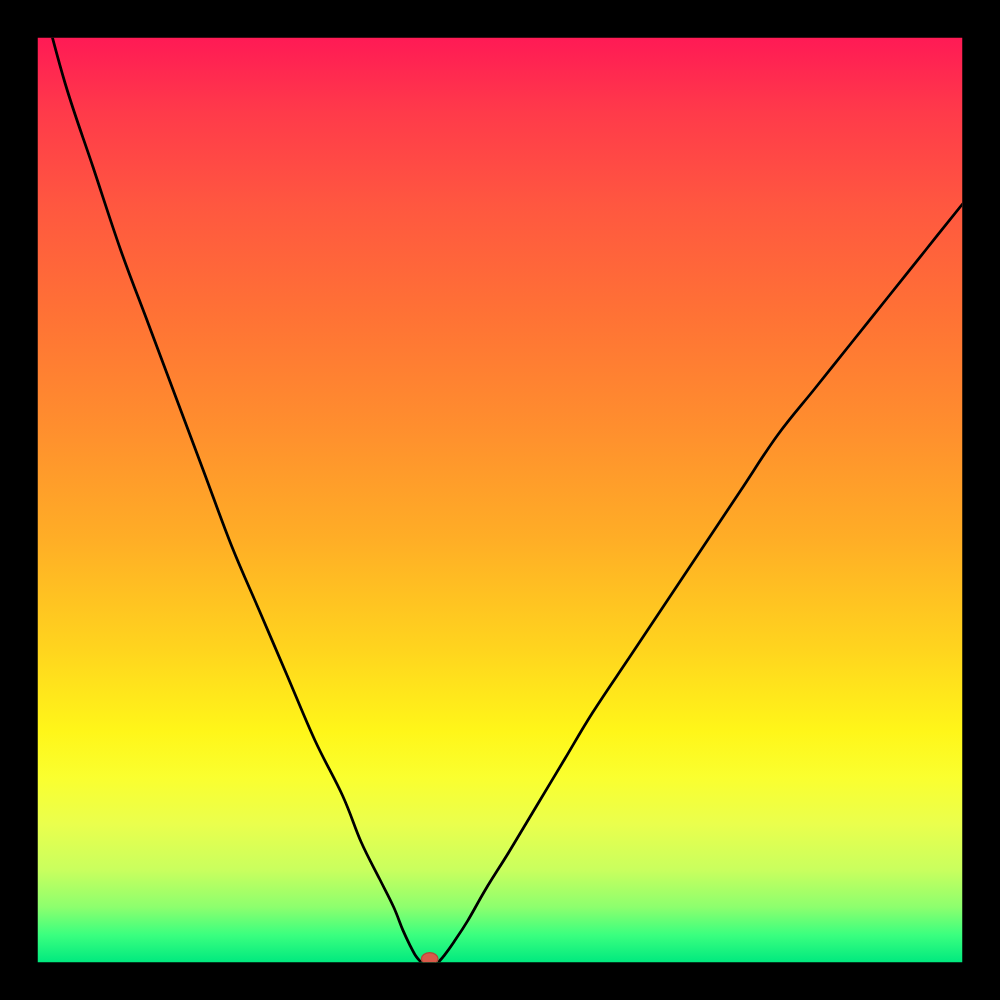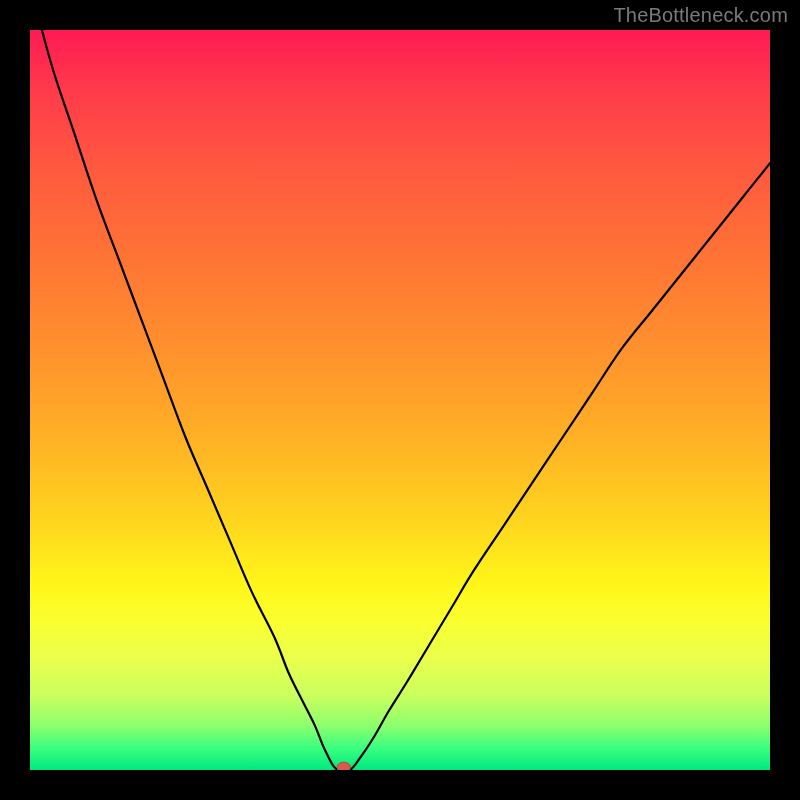--- a/index.html
+++ b/index.html
@@ -70,14 +70,13 @@
 
   <div class="plot-area">
     <div class="gradient-bg"></div>
     <svg class="curve-svg" viewBox="0 0 740 740" preserveAspectRatio="none">
       <path id="curve-left" fill="none" stroke="#000" stroke-width="2.2" stroke-linecap="round" stroke-linejoin="round" d="M 2.22 -37.00 C 5.82 -23.68, 14.61 11.69, 22.20 37.00 C 29.79 62.31, 36.41 79.62, 44.40 103.60 C 52.39 127.58, 58.61 147.56, 66.60 170.20 C 74.59 192.84, 80.81 208.09, 88.80 229.40 C 96.79 250.71, 103.01 267.29, 111.00 288.60 C 118.99 309.91, 125.21 326.49, 133.20 347.80 C 141.19 369.11, 147.41 387.02, 155.40 407.00 C 163.39 426.98, 169.61 440.15, 177.60 458.80 C 185.59 477.45, 191.81 491.95, 199.80 510.60 C 207.79 529.25, 214.01 545.08, 222.00 562.40 C 229.99 579.72, 237.54 592.15, 244.20 606.80 C 250.86 621.45, 253.67 631.81, 259.00 643.80 C 264.33 655.79, 269.14 664.08, 273.80 673.40 C 278.46 682.72, 281.57 688.27, 284.90 695.60 C 288.23 702.93, 289.90 708.51, 292.30 714.10 C 294.70 719.69, 296.36 722.95, 298.22 726.68 C 300.08 730.41, 301.19 732.56, 302.66 734.82 C 304.13 737.08, 305.69 738.46, 306.36 739.26"></path>
       <path id="curve-right" fill="none" stroke="#000" stroke-width="2.2" stroke-linecap="round" stroke-linejoin="round" d="M 321.16 739.26 C 321.96 738.33, 323.47 736.88, 325.60 734.08 C 327.73 731.28, 329.67 728.65, 333.00 723.72 C 336.33 718.79, 339.44 714.43, 344.10 706.70 C 348.76 698.97, 352.91 690.79, 358.90 680.80 C 364.89 670.81, 370.07 663.19, 377.40 651.20 C 384.73 639.21, 391.61 627.52, 399.60 614.20 C 407.59 600.88, 413.81 590.52, 421.80 577.20 C 429.79 563.88, 434.68 554.85, 444.00 540.20 C 453.32 525.55, 462.94 511.78, 473.60 495.80 C 484.26 479.82, 492.54 467.38, 503.20 451.40 C 513.86 435.42, 522.14 422.98, 532.80 407.00 C 543.46 391.02, 551.74 378.58, 562.40 362.60 C 573.06 346.62, 581.34 332.85, 592.00 318.20 C 602.66 303.55, 610.94 294.52, 621.60 281.20 C 632.26 267.88, 640.54 257.52, 651.20 244.20 C 661.86 230.88, 670.14 220.52, 680.80 207.20 C 691.46 193.88, 699.74 183.52, 710.40 170.20 C 721.06 156.88, 734.67 139.86, 740.00 133.20"></path>
       <ellipse id="min-marker" fill="#d85a4a" stroke="#b84638" stroke-width="1" cx="313.76" cy="737.00" rx="6.66" ry="4.81"></ellipse>
     </svg>
   </div>
 
-  <div class="watermark">TheBottleneck.com</div>
 </div>
 
 </body></html>

